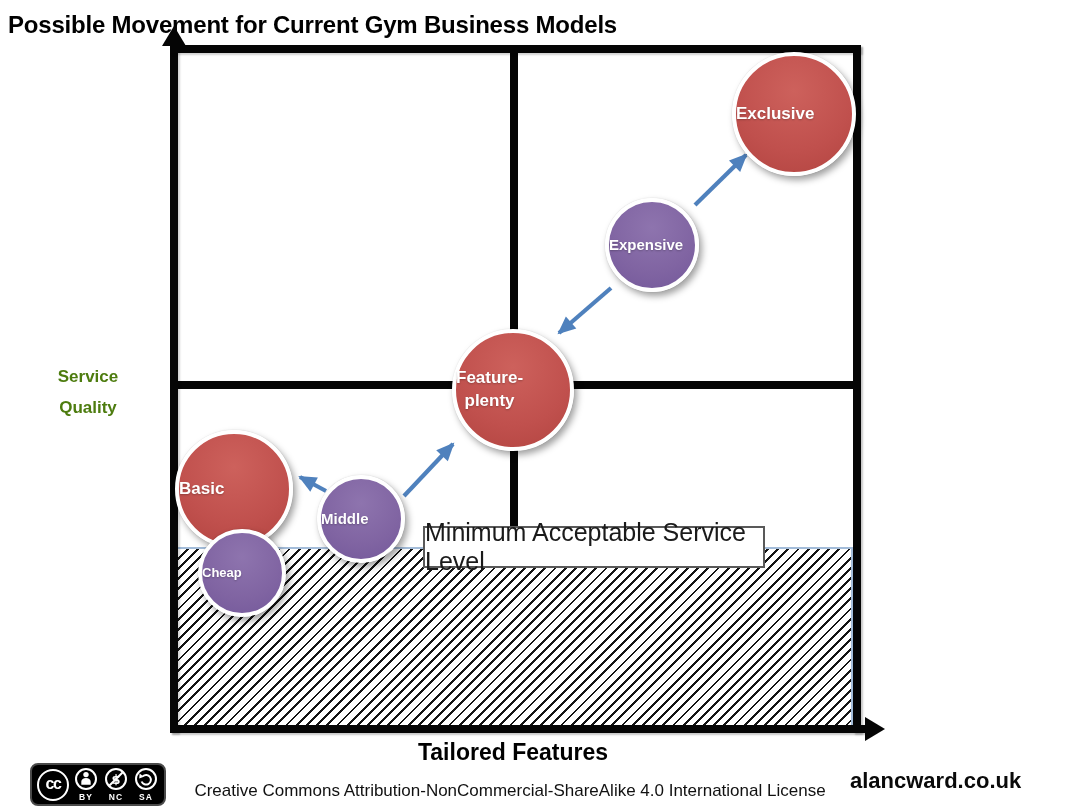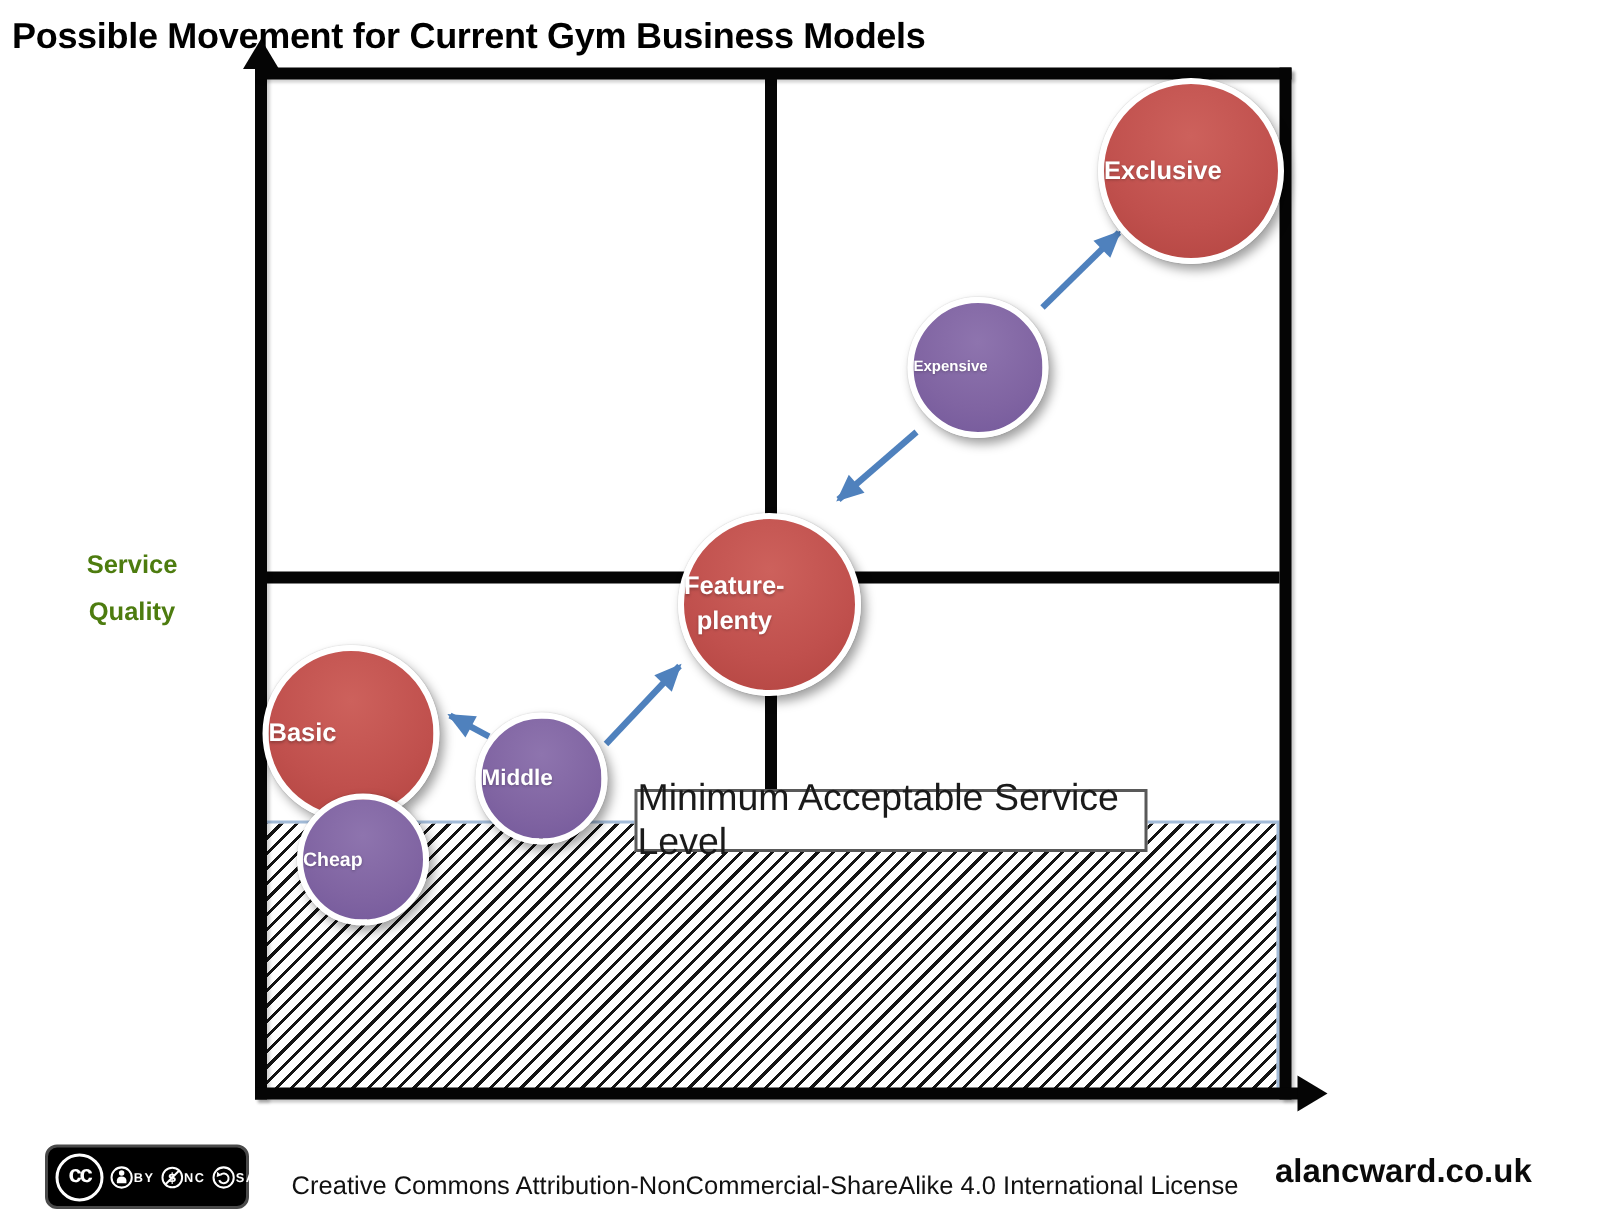--- a/index.html
+++ b/index.html
@@ -53,37 +53,37 @@
     position:absolute; border-radius:50%; z-index:6;
     display:flex; align-items:center; text-align:center;
     color:#fff; font-weight:700; border:4px solid #fff;
     box-shadow:3px 4px 7px rgba(0,0,0,.38), 0 0 1px rgba(0,0,0,.25);
     white-space:pre-line; line-height:1.35;
     text-shadow:0 1px 2px rgba(0,0,0,.25);
   }
   .bubble.red    { background:radial-gradient(circle at 50% 30%, #cd615c, #c0504d 60%, #b24440); }
   .bubble.purple { background:radial-gradient(circle at 50% 30%, #8e74ae, #8064a2 60%, #73589a); }
   .b-exclusive { left:732px; top:52px;  width:124px; height:124px; font-size:17px; }
-  .b-expensive { left:605px; top:198px; width:94px;  height:94px;  font-size:10px; }
-  .b-feature   { left:452px; top:342px; width:122px; height:122px; font-size:17px; }
+  .b-expensive { left:605px; top:198px; width:94px;  height:94px;  font-size:15px; }
+  .b-feature   { left:452px; top:329px; width:122px; height:122px; font-size:17px; }
   .b-basic     { left:175px; top:430px; width:118px; height:118px; font-size:17px; }
   .b-middle    { left:317px; top:475px; width:88px;  height:88px;  font-size:15px; }
   .b-cheap     { left:198px; top:529px; width:88px;  height:88px;  font-size:13px; }
   .cc-badge {
     position:absolute; left:30px; top:763px; width:136px; height:43px; z-index:4;
     background:#000; border:2px solid #4a4a4a; border-radius:8px;
     display:flex; align-items:center; padding:0 5px; gap:4px;
   }
   .cc-circle {
     width:32px; height:32px; border:2.5px solid #fff; border-radius:50%;
     color:#fff; font-size:16px; font-weight:700; letter-spacing:-1.5px;
     display:flex; align-items:center; justify-content:center; flex:none;
     padding-bottom:2px;
   }
-  .cc-col { width:30px; display:flex; flex-direction:row; align-items:center;justify-content:center; }
+  .cc-col { width:30px; display:flex; flex-direction:column; align-items:center;justify-content:center; }
   .cc-col svg { width:24px; height:24px; display:block; }
   .cc-col .cc-tag { color:#fff; font-size:8.5px; font-weight:700; letter-spacing:1px; margin-top:1px; }
   .license {
     position:absolute; left:185px; top:781px; width:650px; text-align:center;
     font-size:17px; color:#111;
   }
   .site {
     position:absolute; left:850px; top:768px; width:195px; text-align:left;
     font-size:22px; font-weight:700; color:#0a0a0a;
   }
@@ -125,20 +125,21 @@
   </svg>
 
   <div class="bubble red b-exclusive"><span>Exclusive</span></div>
   <div class="bubble purple b-expensive"><span>Expensive</span></div>
   <div class="bubble red b-feature"><span>Feature-
 plenty</span></div>
   <div class="bubble red b-basic"><span>Basic</span></div>
   <div class="bubble purple b-cheap"><span>Cheap</span></div>
   <div class="bubble purple b-middle"><span>Middle</span></div>
 
+  <div class="xlabel">Tailored Features</div>
 
   <div class="cc-badge">
     <div class="cc-circle">cc</div>
     <div class="cc-col">
       <svg viewBox="0 0 24 24">
         <circle cx="12" cy="12" r="10" fill="none" stroke="#fff" stroke-width="2"></circle>
         <circle cx="12" cy="7.6" r="2.7" fill="#fff"></circle>
         <path d="M7.3 17.8 v-3 a4.7 3.8 0 0 1 9.4 0 v3 z" fill="#fff"></path>
       </svg>
       <span class="cc-tag">BY</span>

